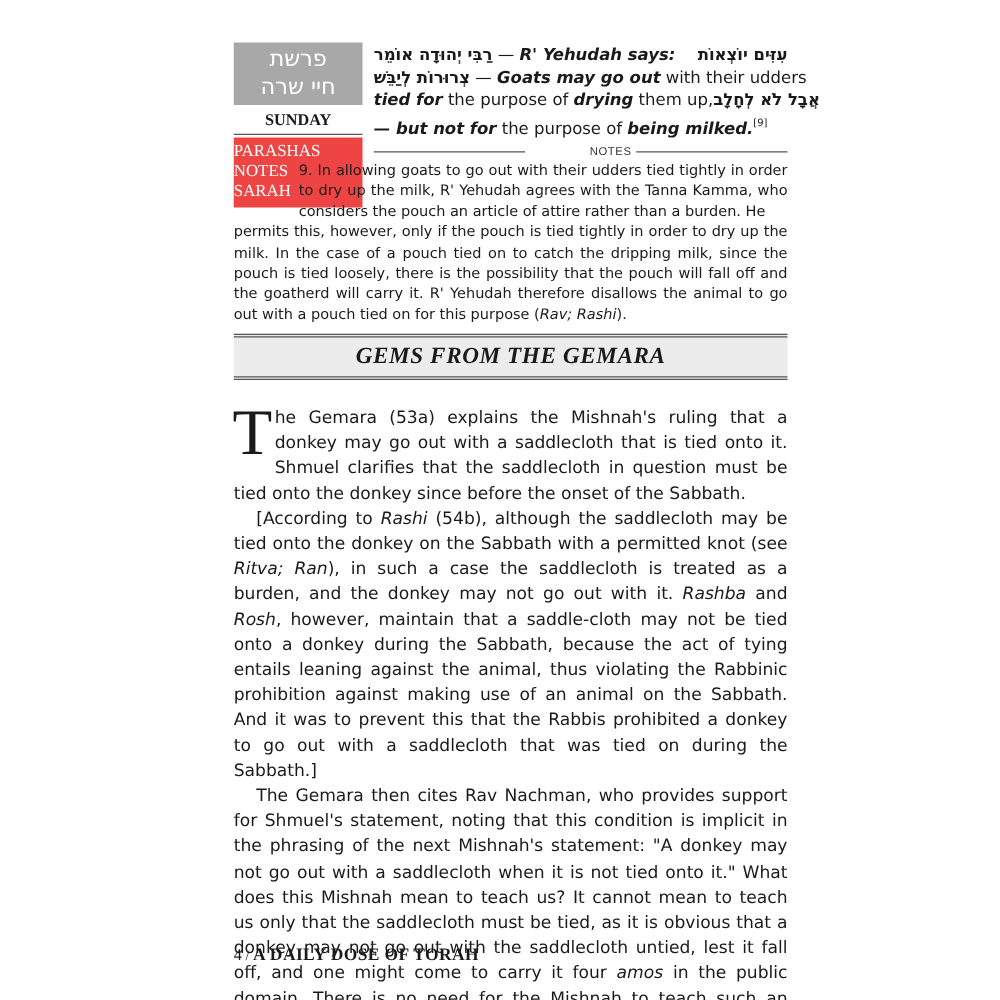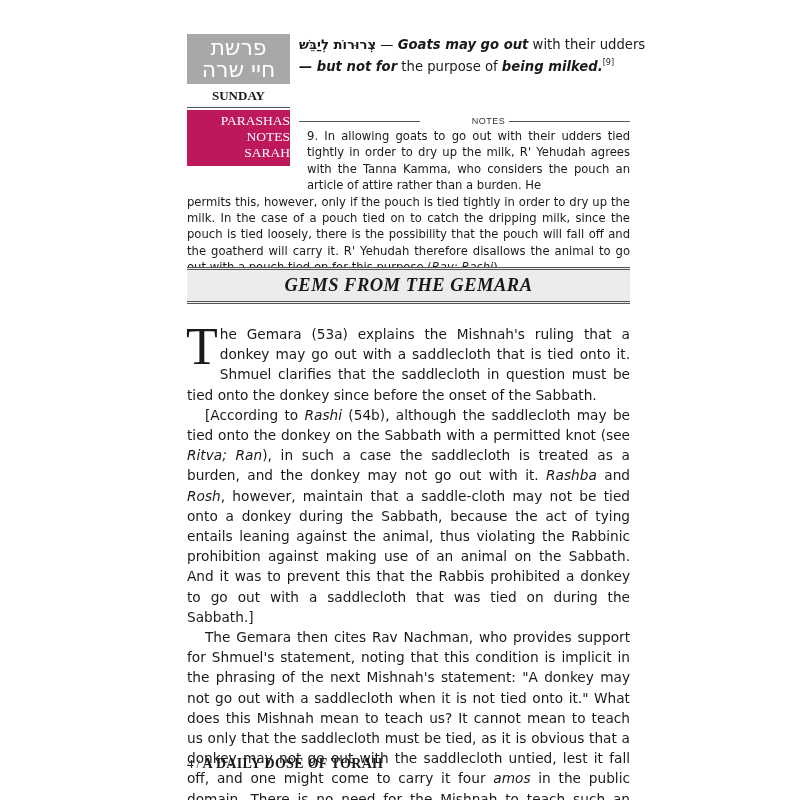--- a/index.html
+++ b/index.html
@@ -3,45 +3,45 @@
 <meta charset="utf-8">
 <style>
   html, body { margin:0; padding:0; background:#ffffff; }
   body { width:800px; height:800px; position:relative; overflow:hidden;
          font-family:"Liberation Sans", sans-serif; color:#1a1a1a; }
   .page { position:absolute; left:187px; top:34px; width:443px; }
 
   
   .sidebar { position:absolute; left:0; top:0; width:103px; }
   .heb-box { background:#a8a8a8; color:#fff; height:50px; text-align:center;
-             font-family:"DejaVu Sans", sans-serif; font-size:22px; line-height:22px;
+             font-family:"DejaVu Sans", sans-serif; font-size:18px; line-height:22px;
              padding-top:3px; box-sizing:border-box; direction:rtl; }
   .sunday { text-align:center; font-family:"Liberation Serif", serif; font-weight:bold;
             font-size:13px; padding:4px 0 3px; border-bottom:1px solid #555; }
-  .parashas-box { background:#be185d; color:#fff; text-align:right; margin-top:2px;
+  .parashas-box { background:#ef4444; color:#fff; text-align:left; margin-top:2px;
                   font-family:"Liberation Serif", serif; font-size:13.5px; line-height:16px;
                   padding:3px 0 5px; }
 
   
   .mishnah { position:absolute; left:112px; top:2px; width:331px; font-size:13.2px;
              line-height:18px; font-family:"DejaVu Sans", sans-serif; }
   .mline { display:flex; justify-content:space-between; white-space:nowrap; }
   .heb { font-weight:bold; direction:rtl; unicode-bidi:isolate; }
   .bi { font-weight:bold; font-style:italic; }
   .it { font-style:italic; }
   sup { font-size:8px; vertical-align:6px; }
 
   .notes-rule { position:absolute; left:112px; top:82px; width:331px; display:flex;
                 align-items:center; font-size:9px; color:#333; letter-spacing:0.5px; }
   .notes-rule .line { flex:1; border-top:1px solid #555; }
   .notes-rule span.lbl { padding:0 4px;margin-left:48px; }
 
   .note { position:absolute; left:0; top:94px; width:443px; font-size:11.6px;
           line-height:16.4px; text-align:justify; font-family:"DejaVu Sans", sans-serif; }
-  .note .indent { margin-left:120px; display:block; }
+  .note .indent { margin-left:52px; display:block; }
 
   
   .gems { position:absolute; left:0; top:233px; width:443px; height:31px; background:#ececec;
           border-top:3px double #555; border-bottom:3px double #555; text-align:center;
           font-family:"Liberation Serif", serif; font-weight:bold; font-size:18.5px;
           line-height:31px; letter-spacing:0.5px;font-style:italic; }
 
   
   .body { position:absolute; left:0; top:290px; width:443px; font-size:13.7px;
           line-height:20.2px; text-align:justify; font-family:"DejaVu Sans", sans-serif; }
@@ -67,21 +67,29 @@
     <div class="sunday">SUNDAY</div>
     <div class="parashas-box">
       <div>PARASHAS</div>
       <div>NOTES</div>
       <div>SARAH</div>
     </div>
   </div>
 
   <div class="mishnah">
     <div class="mline">
+      <span><span class="heb">רַבִּי יְהוּדָה אוֹמֵר</span><span> — </span><span class="bi">R' Yehudah says:</span></span>
+      <span class="heb">עִזִּים יוֹצְאוֹת</span>
+    </div>
+    <div class="mline">
       <span><span class="heb">צְרוּרוֹת לְיַבֵּשׁ</span><span> — </span><span class="bi">Goats may go out</span><span> with their udders</span></span>
+    </div>
+    <div class="mline">
+      <span><span class="bi">tied for</span><span> the purpose of </span><span class="bi">drying</span><span> them up,</span></span>
+      <span class="heb">אֲבָל לֹא לְחָלָב</span>
     </div>
     <div class="mline">
       <span><span class="bi">— but not for</span><span> the purpose of </span><span class="bi">being milked.</span><sup>[9]</sup></span>
     </div>
   </div>
 
   <div class="notes-rule">
     <span class="line"></span>
     <span class="lbl">NOTES</span>
     <span class="line"></span>

